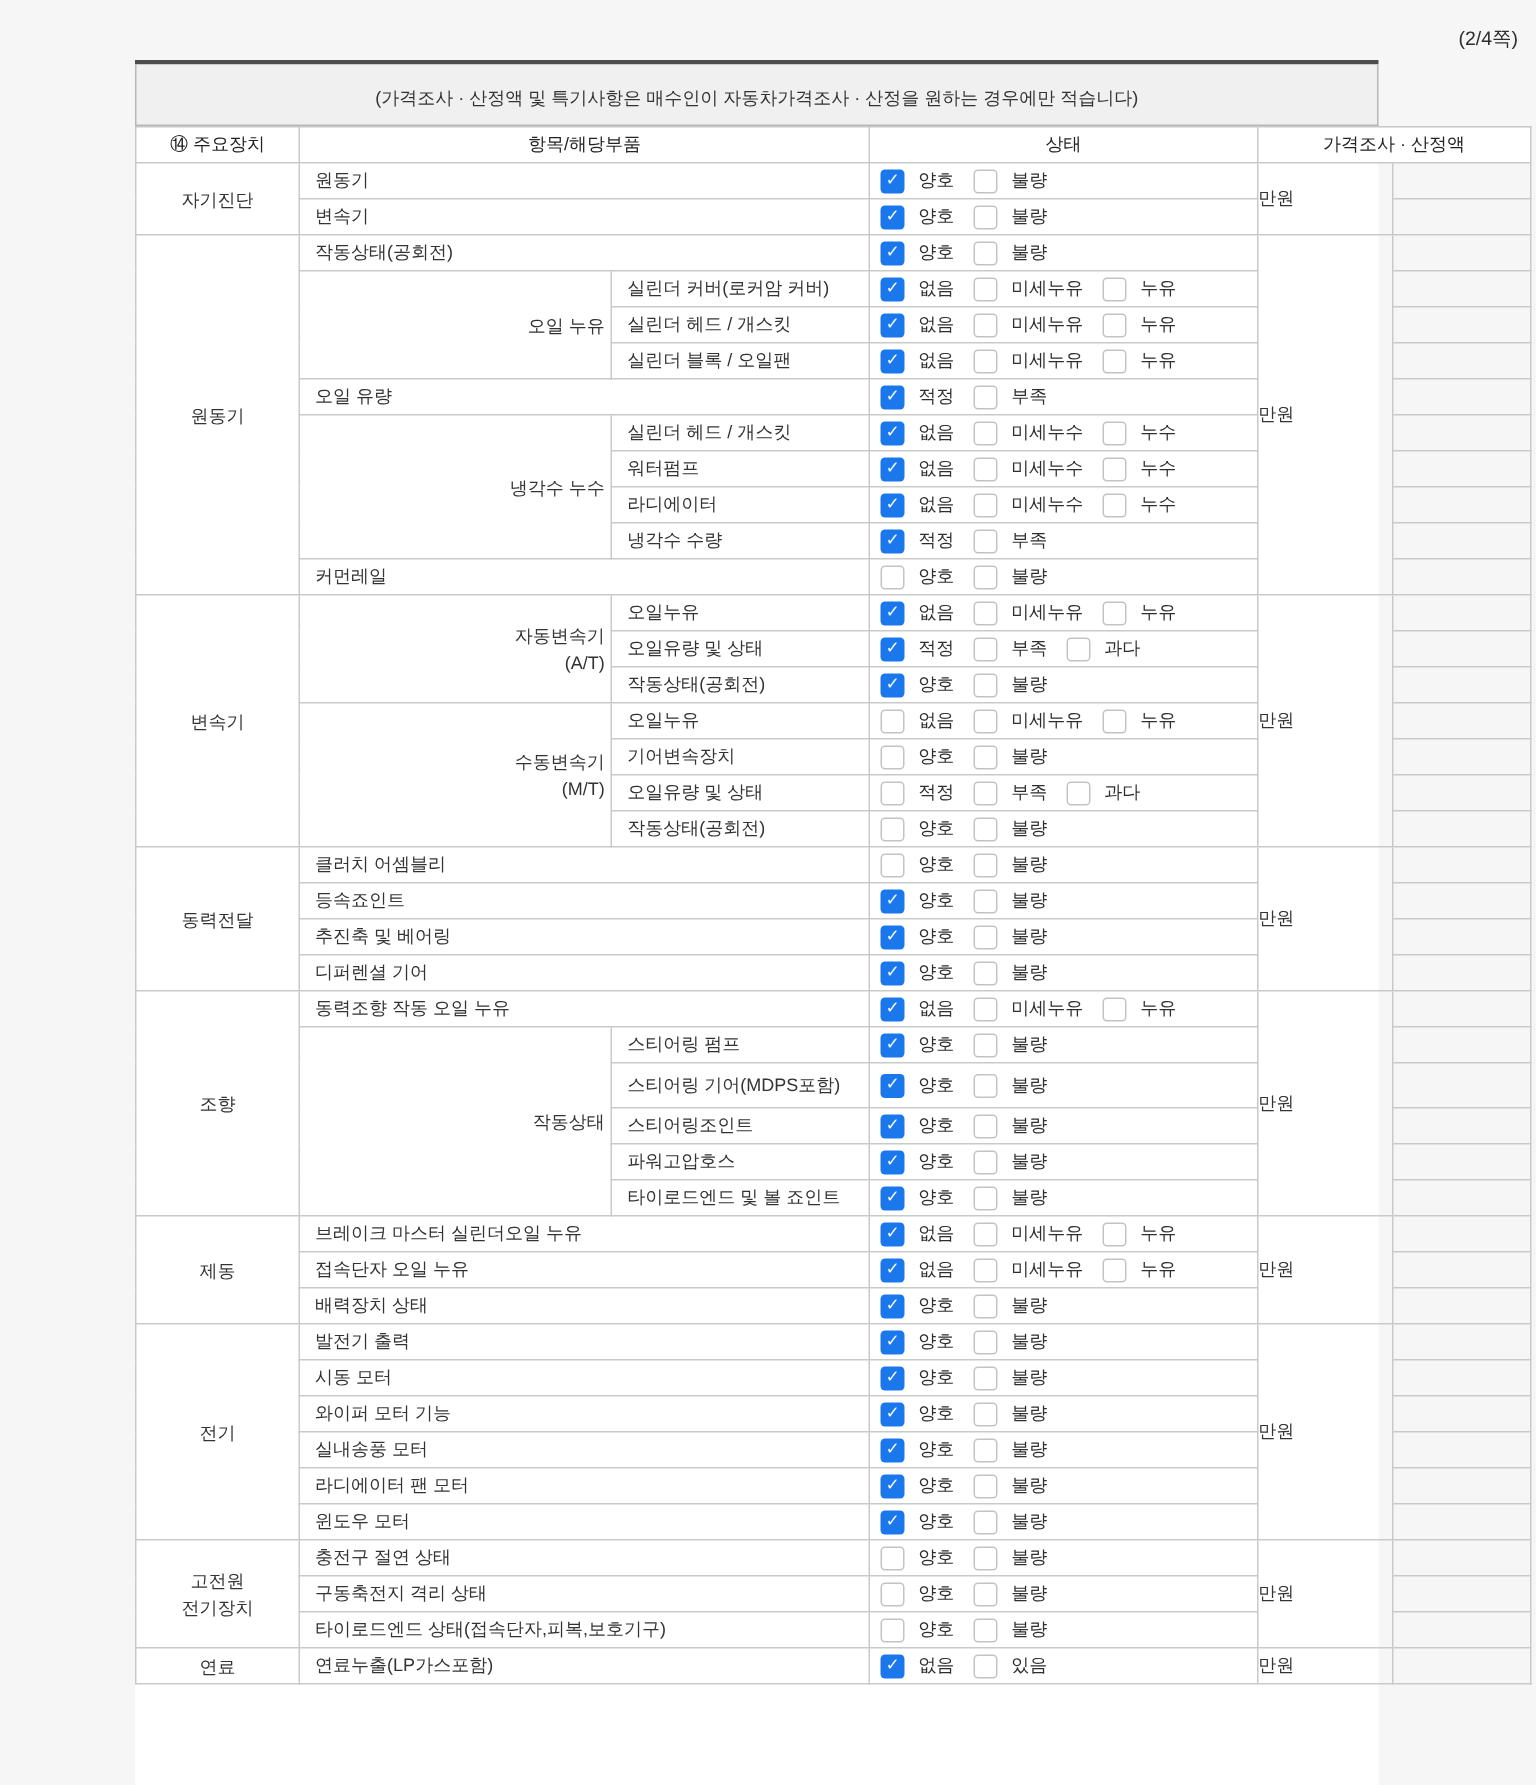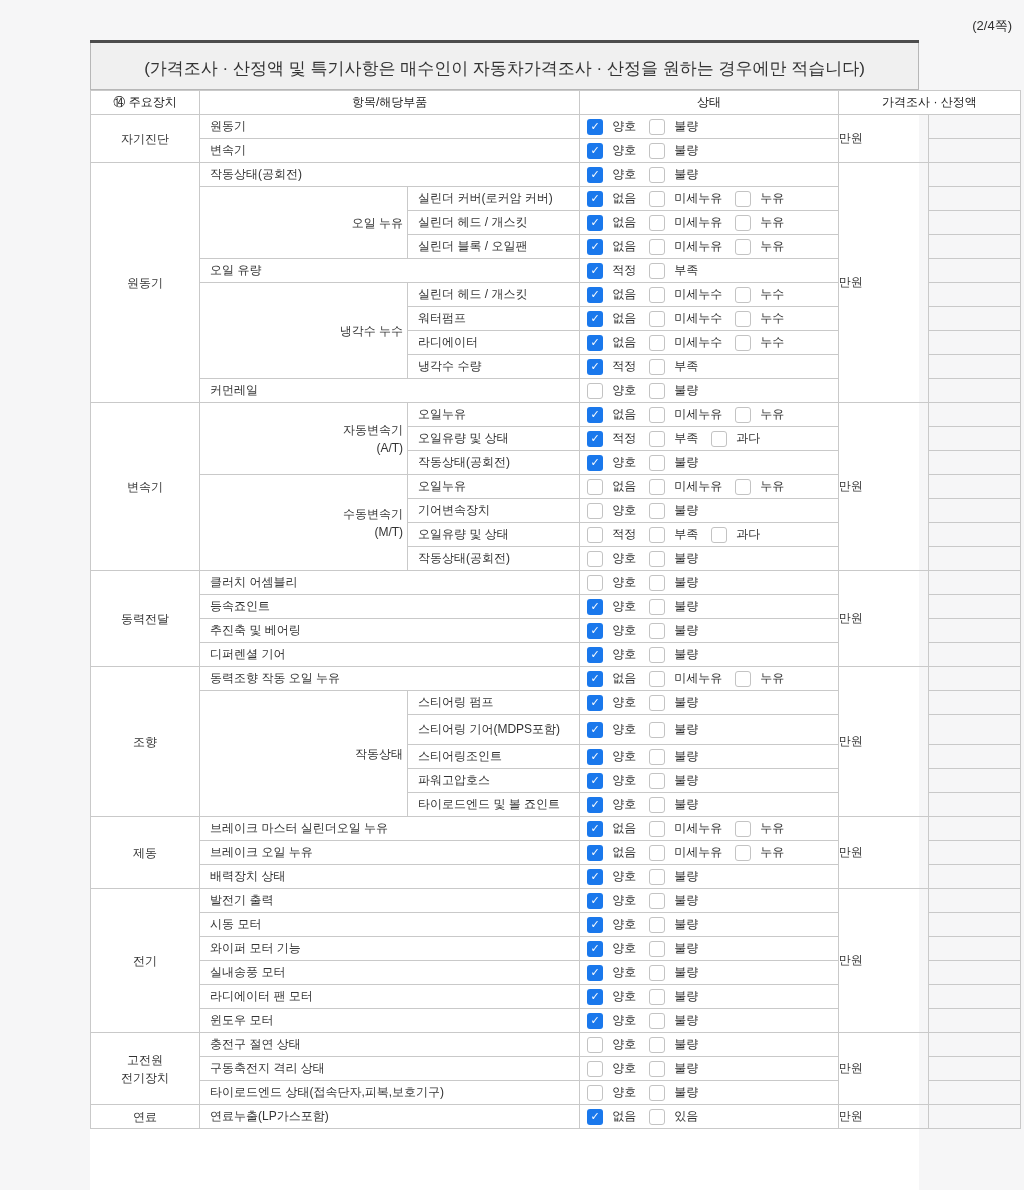--- a/index.html
+++ b/index.html
@@ -22,21 +22,21 @@
     border-top:3px solid #4d4d4d;
   }
   .title-box {
     background:#f0f0f0;
     border:1px solid #b7b7b7;
     border-top:none;
     text-align:center;
     padding:8px 0 9px 0;
   }
   .title { font-size:15px; font-weight:bold; color:#1f1f1f; letter-spacing:1px; }
-  .subtitle { font-size:17px; color:#333; margin-top:6px; }
+  .subtitle { font-size:12px; color:#333; margin-top:6px; }
   table.detail {
     border-collapse:collapse;
     table-layout:fixed;
     width:931px;
     border:1px solid #b7b7b7;
     border-top:none;
   }
   table.detail th, table.detail td {
     border:1px solid #c9c9c9;
     font-size:12px;
@@ -469,21 +469,21 @@
               <span class="cb u"></span>
               <span class="opt-label">미세누유</span>
             </span><span class="opt">
               <span class="cb u"></span>
               <span class="opt-label">누유</span>
             </span></td>
           <td class="price-cell" rowspan="3">만원</td>
           <td class="blank-cell"></td>
         </tr>
         <tr>
-          <td class="item-cell" colspan="2">브레이크 오일 누유</td>
+          <td class="item-cell" colspan="2">접속단자 오일 누유</td>
           <td class="status-cell"><span class="opt">
               <span class="cb c" style="background: rgb(26, 120, 236);">✓</span>
               <span class="opt-label">없음</span>
             </span><span class="opt">
               <span class="cb u"></span>
               <span class="opt-label">미세누유</span>
             </span><span class="opt">
               <span class="cb u"></span>
               <span class="opt-label">누유</span>
             </span></td>

